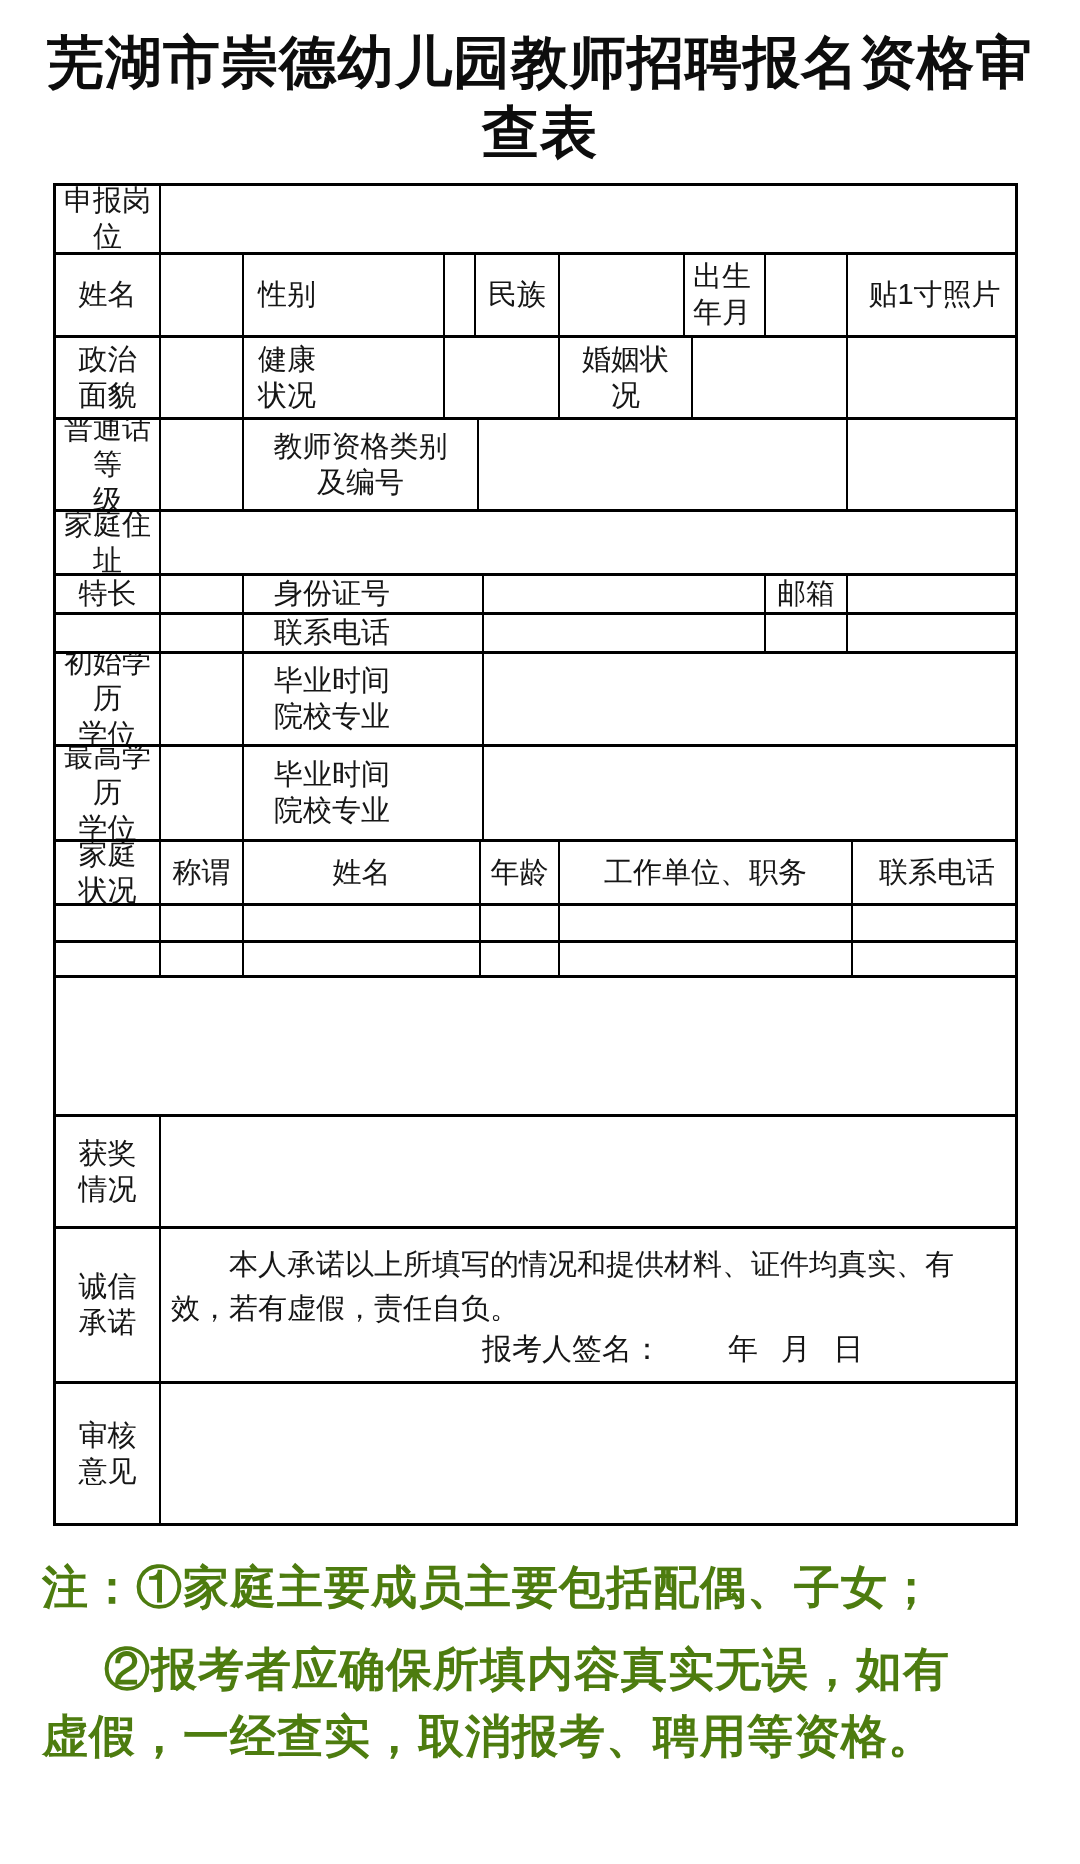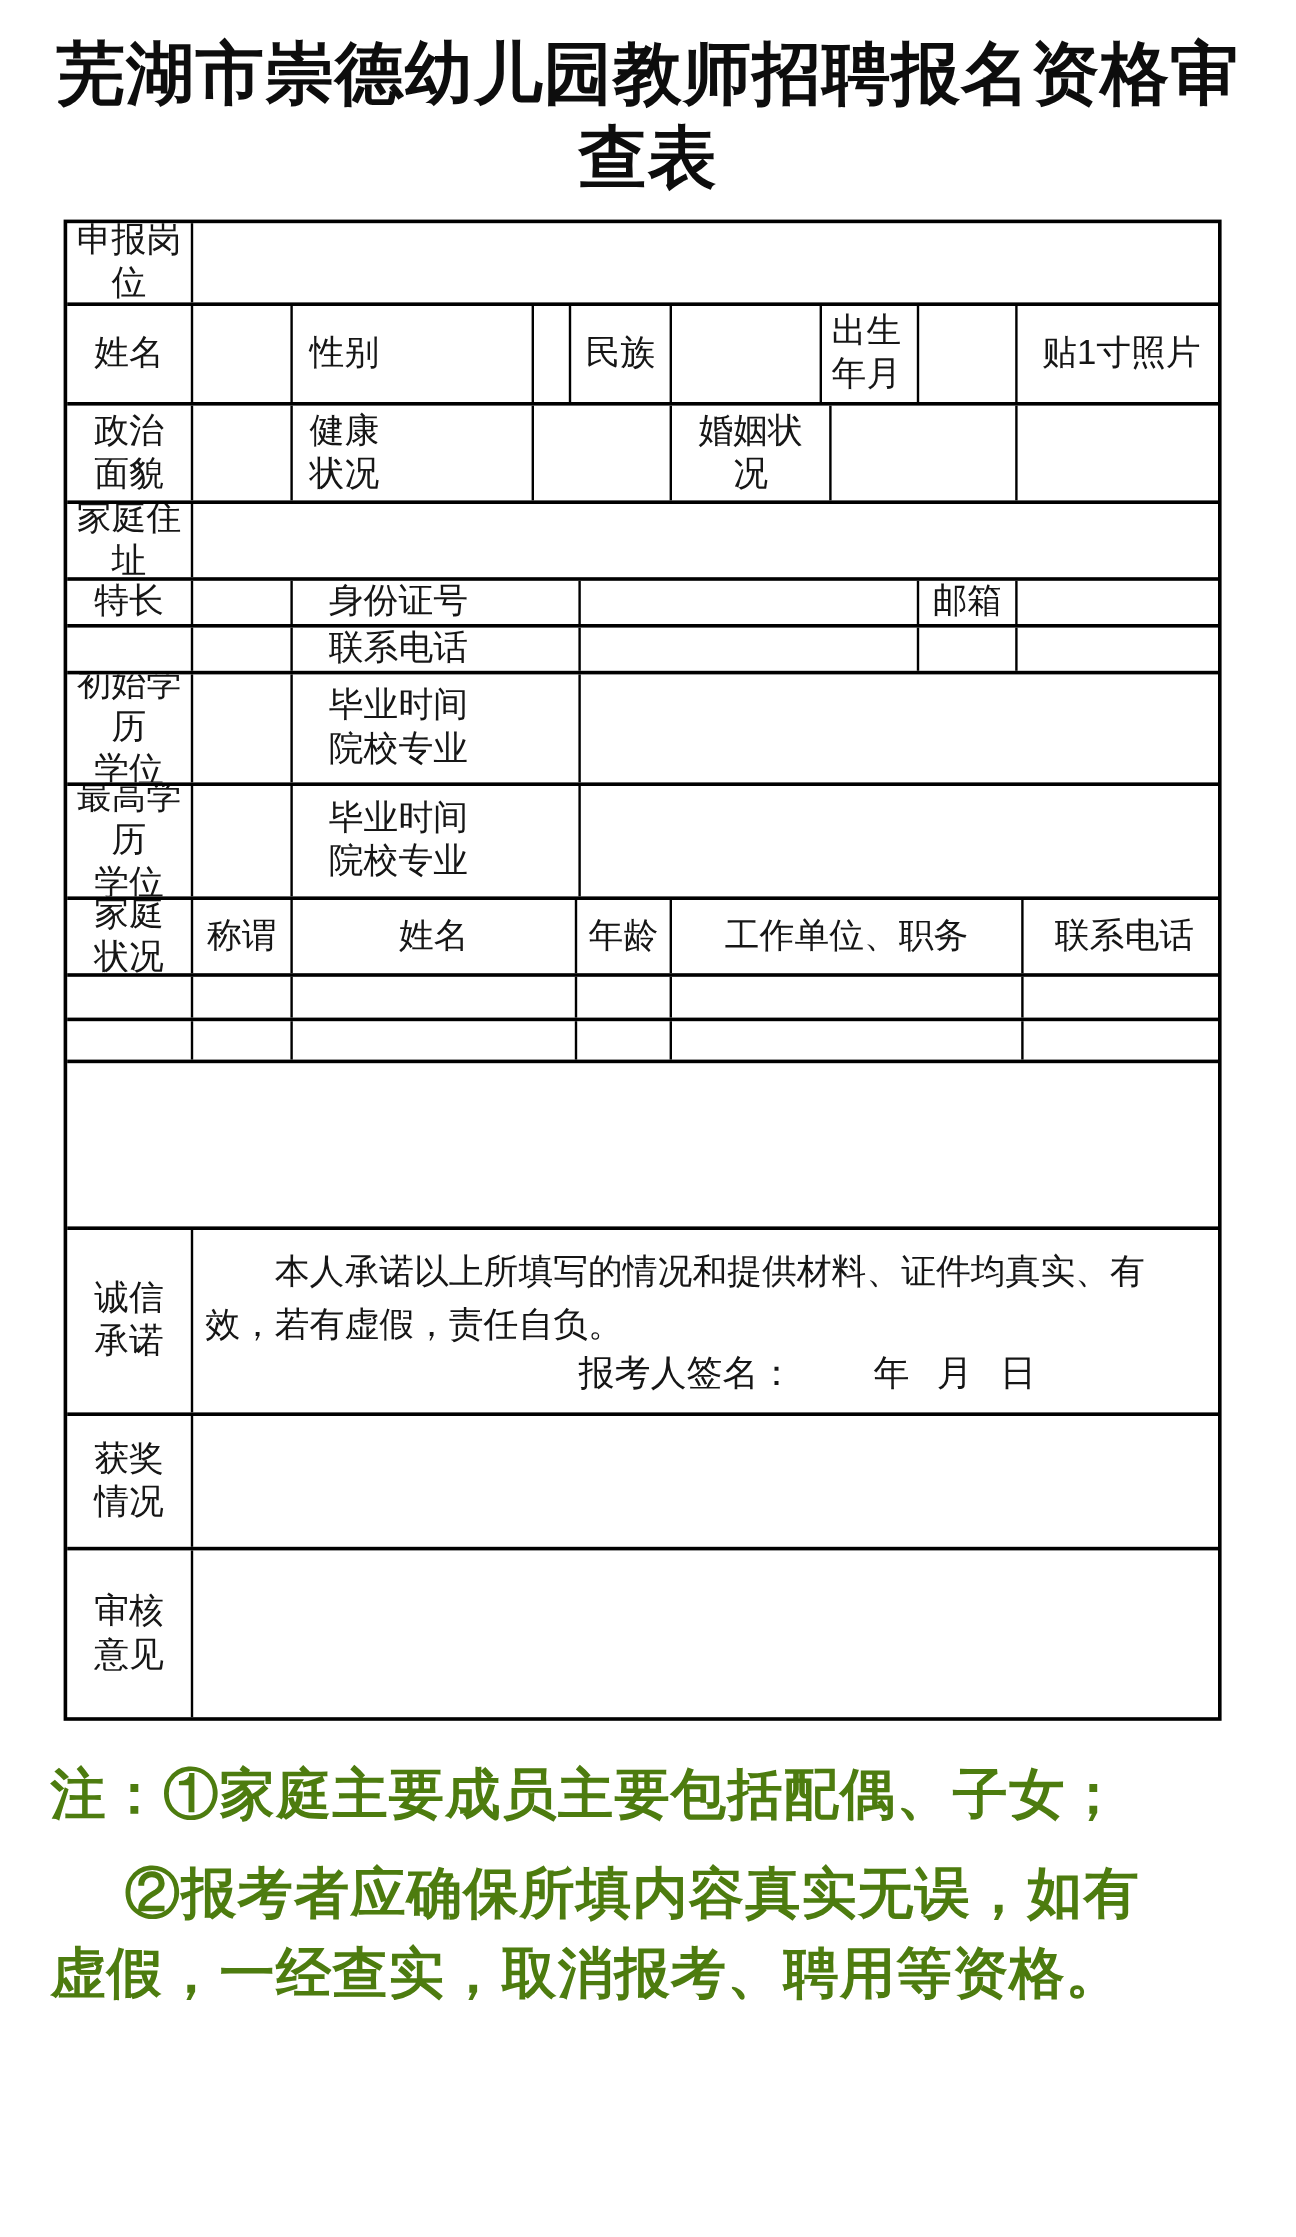--- a/index.html
+++ b/index.html
@@ -110,20 +110,30 @@
     <div class="cell" style="flex:0 0 83px"></div>
     <div class="cell left pl14" style="flex:0 0 201px">健康
 状况</div>
     <div class="cell" style="flex:0 0 115px"></div>
     <div class="cell" style="flex:0 0 133px">婚姻状
 况</div>
     <div class="cell" style="flex:0 0 155px"></div>
     <div class="cell" style="flex:0 0 173px"></div>
   </div>
 
+  <div class="row" style="height:92px">
+    <div class="cell" style="flex:0 0 105px">普通话
+等
+级</div>
+    <div class="cell" style="flex:0 0 83px"></div>
+    <div class="cell" style="flex:0 0 235px">教师资格类别
+及编号</div>
+    <div class="cell" style="flex:0 0 369px"></div>
+    <div class="cell" style="flex:0 0 173px"></div>
+  </div>
 
 
   <div class="row" style="height:64px">
     <div class="cell" style="flex:0 0 105px">家庭住
 址</div>
     <div class="cell" style="flex:0 0 860px"></div>
   </div>
 
   <div class="row" style="height:39px">
     <div class="cell" style="flex:0 0 105px">特长</div>
@@ -184,41 +194,41 @@
   <div class="row" style="height:35px">
     <div class="cell" style="flex:0 0 105px"></div>
     <div class="cell" style="flex:0 0 83px"></div>
     <div class="cell" style="flex:0 0 237px"></div>
     <div class="cell" style="flex:0 0 79px"></div>
     <div class="cell" style="flex:0 0 293px"></div>
     <div class="cell" style="flex:0 0 168px"></div>
   </div>
 
   <div class="row" style="height:139px">
+    <div class="cell" style="flex:0 0 860px"></div>
+  </div>
+
+  <div class="row" style="height:112px">
+    <div class="cell" style="flex:0 0 105px">获奖
+情况</div>
     <div class="cell" style="flex:0 0 860px"></div>
   </div>
 
   <div class="row" style="height:155px">
     <div class="cell" style="flex:0 0 105px">诚信
 承诺</div>
     <div class="cell pledge-cell" style="flex:0 0 860px">
       <p class="pledge-text">本人承诺以上所填写的情况和提供材料、证件均真实、有效，若有虚假，责任自负。</p>
       <div class="sig-row">
         <span>报考人签名：</span>
         <span class="sig-date">年  月  日</span>
       </div>
     </div>
   </div>
 
-  <div class="row" style="height:112px">
-    <div class="cell" style="flex:0 0 105px">获奖
-情况</div>
-    <div class="cell" style="flex:0 0 860px"></div>
-  </div>
-
   <div class="row" style="height:142px">
     <div class="cell" style="flex:0 0 105px">审核
 意见</div>
     <div class="cell" style="flex:0 0 860px"></div>
   </div>
 
 </div>
 
 <div class="notes">
   <p class="note">注：①家庭主要成员主要包括配偶、子女；</p>

